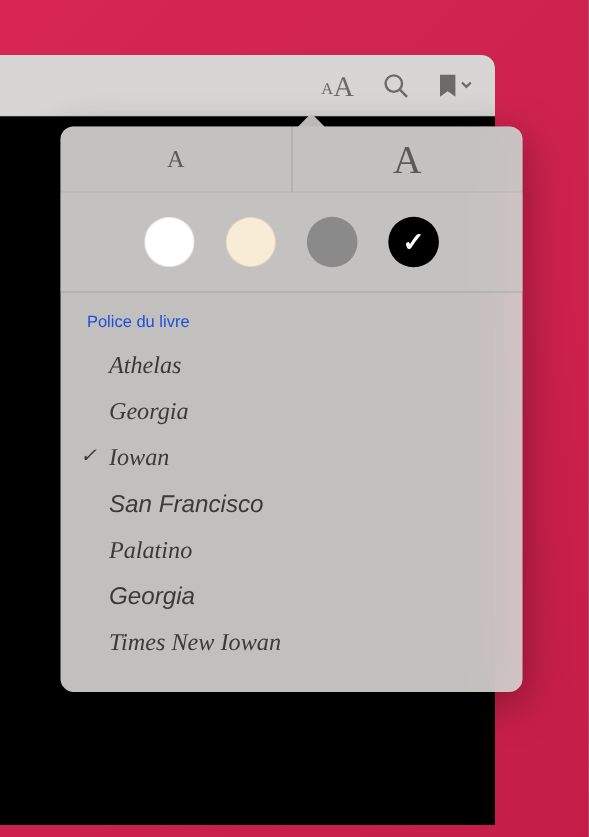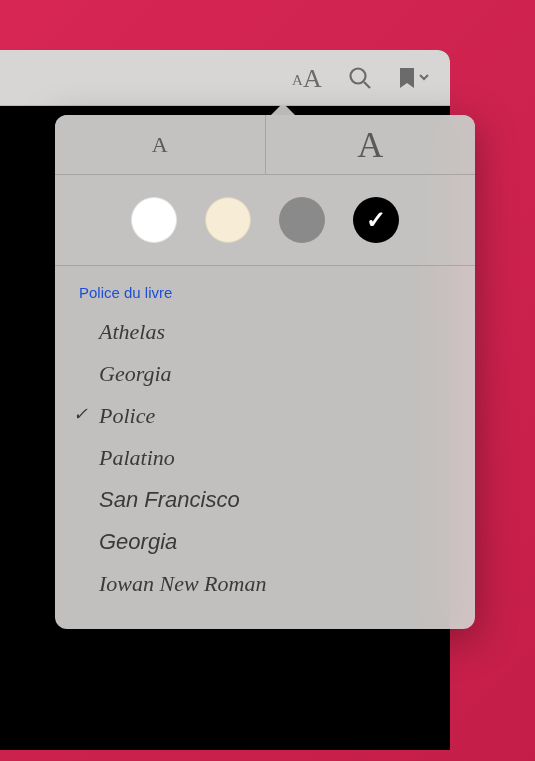--- a/index.html
+++ b/index.html
@@ -210,29 +210,29 @@
     <div class="font-header">Police du livre</div>
     <ul class="font-list" id="font-list">
         <li class="font-item font-athelas">
           <span>Athelas</span>
         </li>
         <li class="font-item font-georgia">
           <span>Georgia</span>
         </li>
         <li class="font-item font-iowan">
           <span class="font-check">✓</span>
-          <span>Police</span>
+          <span>Iowan</span>
+        </li>
+        <li class="font-item font-sanfrancisco">
+          <span>San Francisco</span>
         </li>
         <li class="font-item font-palatino">
           <span>Palatino</span>
         </li>
-        <li class="font-item font-sanfrancisco">
-          <span>San Francisco</span>
-        </li>
         <li class="font-item font-seravek">
           <span>Georgia</span>
         </li>
         <li class="font-item font-times">
-          <span>Iowan New Roman</span>
+          <span>Times New Iowan</span>
         </li>
       </ul>
   </div>
 </div>
 
 </body></html>

